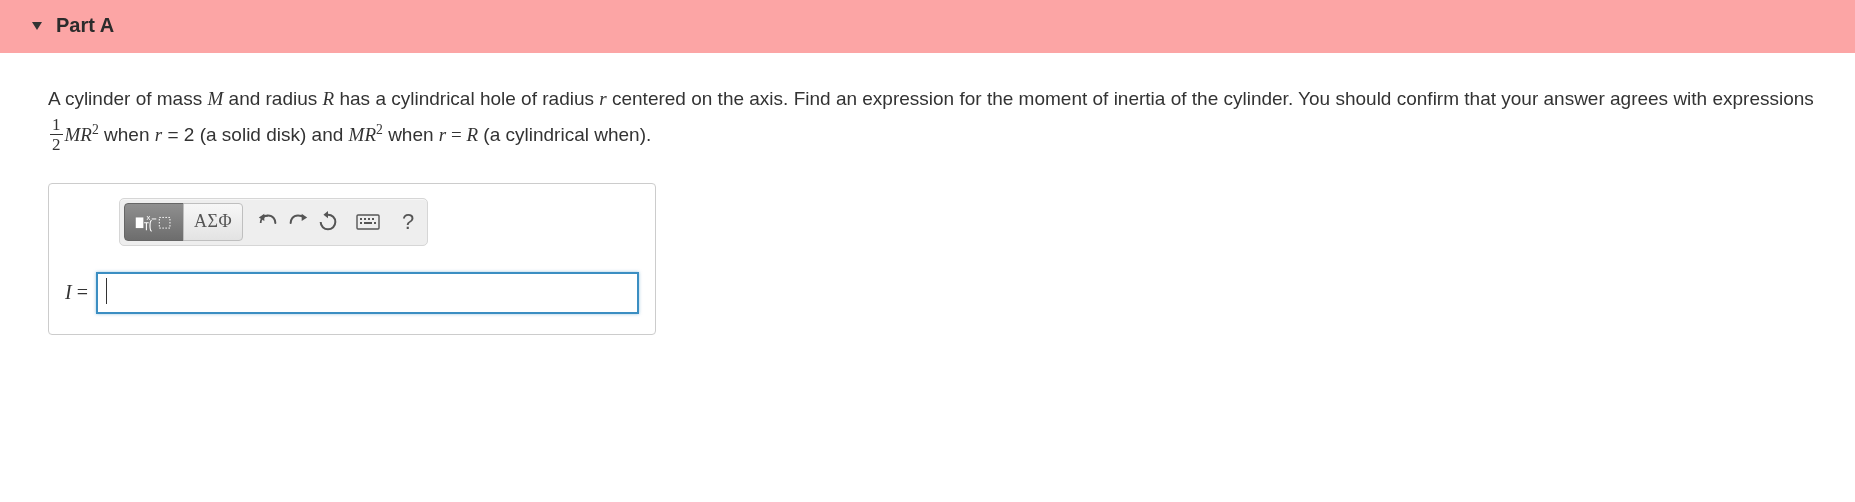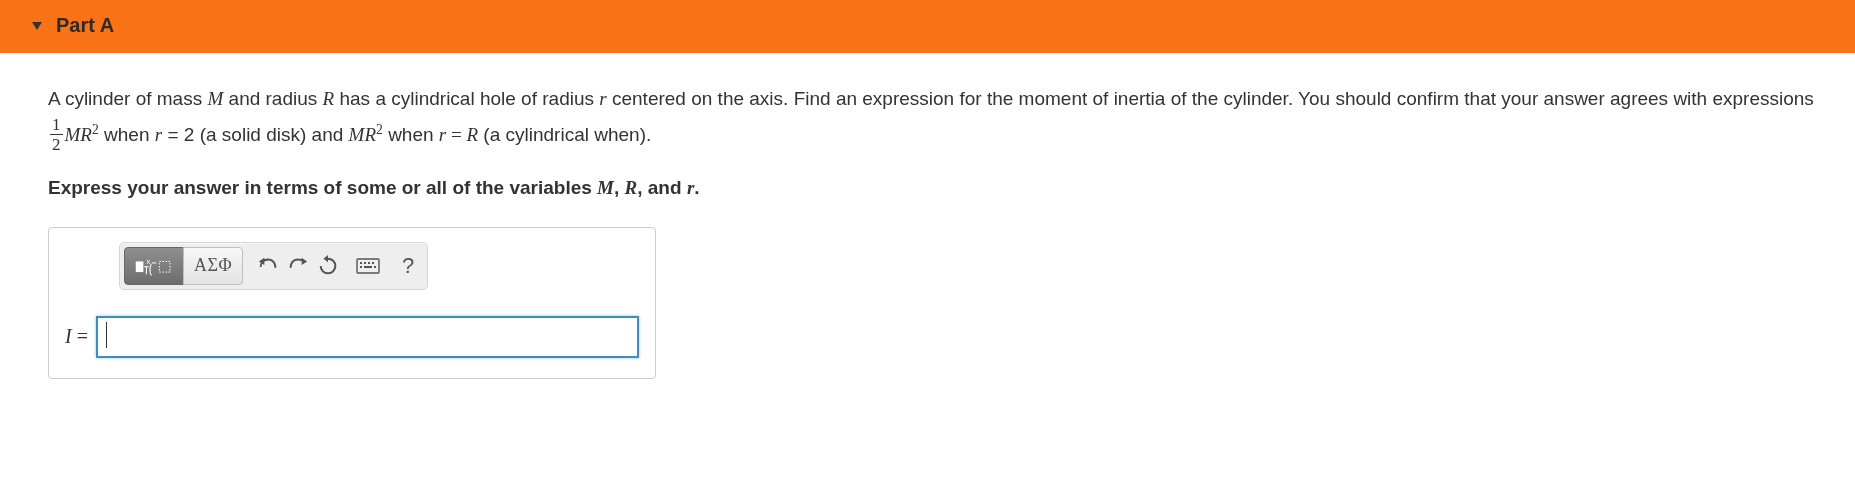--- a/index.html
+++ b/index.html
@@ -4,21 +4,21 @@
 <style>
   * { box-sizing: border-box; }
   body {
     margin: 0;
     font-family: Arial, Helvetica, sans-serif;
     font-size: 19px;
     color: #333;
     background: #fff;
   }
   .header-bar {
-    background: #f97316;
+    background: #fca5a5;
     padding: 14px 30px 16px 30px;
     display: flex;
     align-items: center;
     gap: 12px;
   }
   .header-bar svg { display: block; }
   .part-title {
     font-weight: 700;
     font-size: 20px;
     color: #2b2b2b;
@@ -147,23 +147,20 @@
 
 <div class="content">
 
   <div class="prompt">
     <span>A cylinder of mass </span><span class="mi">M</span><span> and radius </span><span class="mi">R</span><span> has a cylindrical hole of radius </span><span class="mi">r</span><span> centered on the axis. Find an expression for the moment of inertia of the cylinder. You should confirm that your answer agrees with expressions </span><span class="frac">
         <span class="num">1</span>
         <span class="den">2</span>
       </span><span class="mi">M</span><span class="mi">R</span><sup class="mn">2</sup><span> when </span><span class="mi">r</span><span> = 2 (a solid disk) and </span><span class="mi">M</span><span class="mi">R</span><sup class="mn">2</sup><span> when </span><span class="mi">r</span><span class="mn"> = </span><span class="mi">R</span><span> (a cylindrical when).</span>
   </div>
 
-  <div class="instructions">
-    <span>Express your answer in terms of some or all of the variables </span><span class="mi">M</span><span>, </span><span class="mi">R</span><span>, and </span><span class="mi">r</span><span>.</span>
-  </div>
 
   <div class="answer-box">
     <div class="toolbar-row">
       <div class="tbtn first active">
         <svg width="38" height="22" viewBox="0 0 50 28">
           <rect x="1" y="8" width="10" height="14" fill="#fff" stroke="none"></rect>
           <text x="15" y="12" font-size="10" fill="#fff" font-family="Arial">x</text>
           <path d="M15 15 L15 25 M12 15 L18 15" stroke="#fff" stroke-width="1.4" fill="none"></path>
           <path d="M20 13 L20 27 M27 13 L27 27 M20 13 Q17 20 20 27 M27 13 Q30 20 27 27" stroke="none" fill="none"></path>
           <path d="M22 12 C19 12 19 26 22 26" stroke="#fff" stroke-width="1.5" fill="none"></path>

